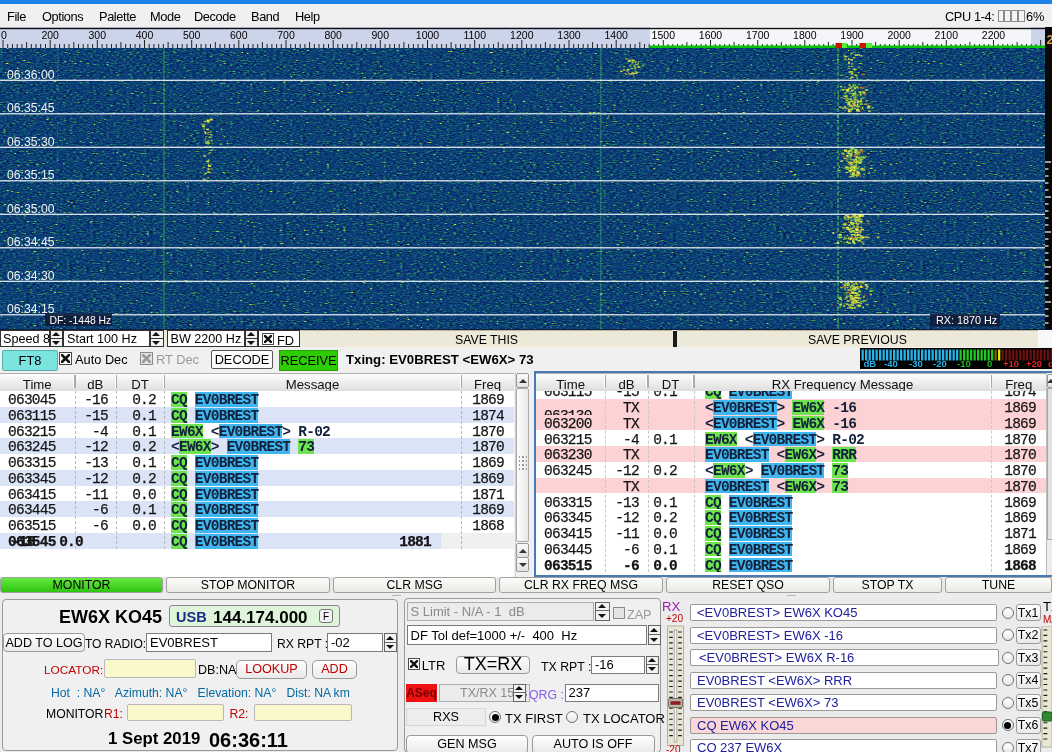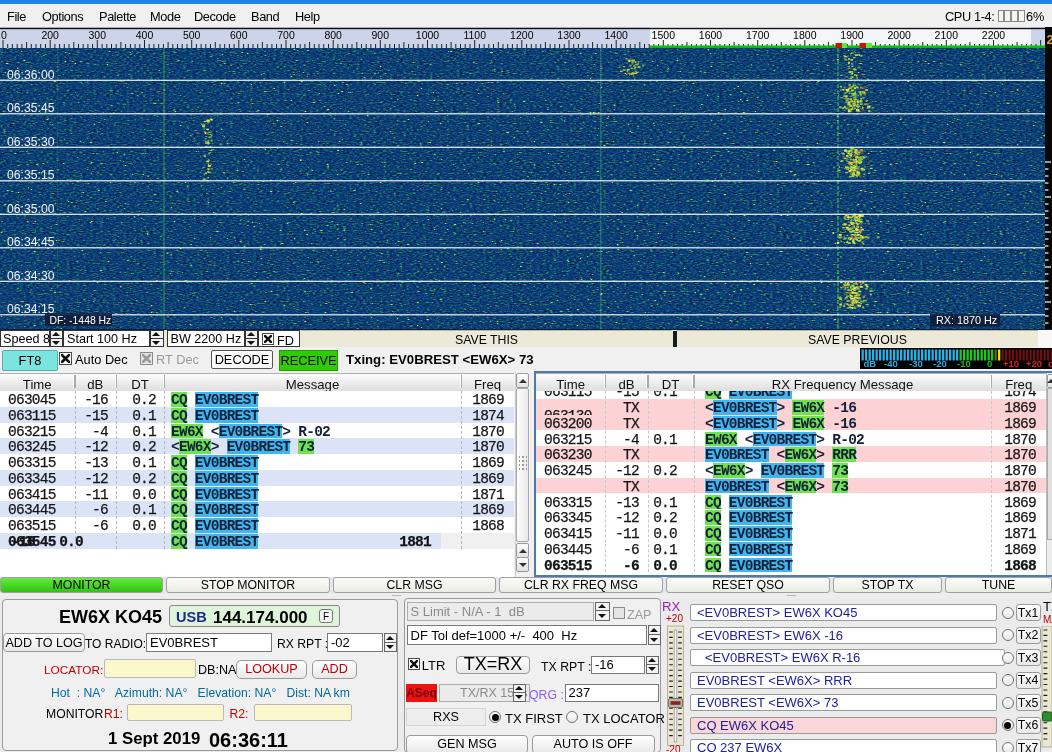--- a/index.html
+++ b/index.html
@@ -1343,21 +1343,21 @@
     <rect x="4.5" y="74.5" width="14" height="9" rx="1.5" fill="#b8b6a8" stroke="#77755f"></rect>
     <rect x="6.5" y="77.2" width="10" height="3.6" fill="#8c2022"></rect>
     <text x="2" y="128.5" font-family="Liberation Sans" font-size="10" fill="#c00000">-20</text>
   </svg>
 <div style="position:absolute;left:690px;top:604.0px;width:299px;height:15px;border:1px solid #9a9a9a;border-radius:2px;background:#fff;display:flex;align-items:center;padding-left:6px;font-size:13px;color:#20209f;font-weight:normal;white-space:pre;">&lt;EV0BREST&gt; EW6X KO45</div>
 <div style="position:absolute;left:1001.5px;top:606.5px;width:10px;height:10px;border-radius:50%;border:1px solid #707070;background:linear-gradient(#fff,#e8e8e8);"></div>
 <div style="position:absolute;left:1015.5px;top:604.0px;width:23px;height:15px;border:1px solid #9a9a9a;border-radius:3px;background:linear-gradient(#fefefe,#e9e9e9);display:flex;align-items:center;justify-content:center;font-size:12.3px;color:#000;font-weight:normal;white-space:pre;">Tx1</div>
 <div style="position:absolute;left:690px;top:626.5px;width:299px;height:15px;border:1px solid #9a9a9a;border-radius:2px;background:#fff;display:flex;align-items:center;padding-left:6px;font-size:13px;color:#20209f;font-weight:normal;white-space:pre;">&lt;EV0BREST&gt; EW6X -16</div>
 <div style="position:absolute;left:1001.5px;top:629.0px;width:10px;height:10px;border-radius:50%;border:1px solid #707070;background:linear-gradient(#fff,#e8e8e8);"></div>
 <div style="position:absolute;left:1015.5px;top:626.5px;width:23px;height:15px;border:1px solid #9a9a9a;border-radius:3px;background:linear-gradient(#fefefe,#e9e9e9);display:flex;align-items:center;justify-content:center;font-size:12.3px;color:#000;font-weight:normal;white-space:pre;">Tx2</div>
-<div style="position:absolute;left:690px;top:649.0px;width:299px;height:15px;border:1px solid #9a9a9a;border-radius:2px;background:#fff;display:flex;align-items:center;padding-left:14px;font-size:13px;color:#20209f;font-weight:normal;white-space:pre;">&lt;EV0BREST&gt; EW6X R-16</div>
+<div style="position:absolute;left:690px;top:649.0px;width:299px;height:15px;border:1px solid #9a9a9a;border-radius:2px;background:#fff;display:flex;align-items:center;padding-left:8px;font-size:13px;color:#20209f;font-weight:normal;white-space:pre;">&lt;EV0BREST&gt; EW6X R-16</div>
 <div style="position:absolute;left:1001.5px;top:651.5px;width:10px;height:10px;border-radius:50%;border:1px solid #707070;background:linear-gradient(#fff,#e8e8e8);"></div>
 <div style="position:absolute;left:1015.5px;top:649.0px;width:23px;height:15px;border:1px solid #9a9a9a;border-radius:3px;background:linear-gradient(#fefefe,#e9e9e9);display:flex;align-items:center;justify-content:center;font-size:12.3px;color:#000;font-weight:normal;white-space:pre;">Tx3</div>
 <div style="position:absolute;left:690px;top:671.5px;width:299px;height:15px;border:1px solid #9a9a9a;border-radius:2px;background:#fff;display:flex;align-items:center;padding-left:6px;font-size:13px;color:#20209f;font-weight:normal;white-space:pre;">EV0BREST &lt;EW6X&gt; RRR</div>
 <div style="position:absolute;left:1001.5px;top:674.0px;width:10px;height:10px;border-radius:50%;border:1px solid #707070;background:linear-gradient(#fff,#e8e8e8);"></div>
 <div style="position:absolute;left:1015.5px;top:671.5px;width:23px;height:15px;border:1px solid #9a9a9a;border-radius:3px;background:linear-gradient(#fefefe,#e9e9e9);display:flex;align-items:center;justify-content:center;font-size:12.3px;color:#000;font-weight:normal;white-space:pre;">Tx4</div>
 <div style="position:absolute;left:690px;top:694.0px;width:299px;height:15px;border:1px solid #9a9a9a;border-radius:2px;background:#fff;display:flex;align-items:center;padding-left:6px;font-size:13px;color:#20209f;font-weight:normal;white-space:pre;">EV0BREST &lt;EW6X&gt; 73</div>
 <div style="position:absolute;left:1001.5px;top:696.5px;width:10px;height:10px;border-radius:50%;border:1px solid #707070;background:linear-gradient(#fff,#e8e8e8);"></div>
 <div style="position:absolute;left:1015.5px;top:694.0px;width:23px;height:15px;border:1px solid #9a9a9a;border-radius:3px;background:linear-gradient(#fefefe,#e9e9e9);display:flex;align-items:center;justify-content:center;font-size:12.3px;color:#000;font-weight:normal;white-space:pre;">Tx5</div>
 <div style="position:absolute;left:690px;top:716.5px;width:299px;height:15px;border:1px solid #9a9a9a;border-radius:2px;background:#fbd6d6;display:flex;align-items:center;padding-left:6px;font-size:13px;color:#20209f;font-weight:normal;white-space:pre;">CQ EW6X KO45</div>
 <div style="position:absolute;left:1001.5px;top:719.0px;width:10px;height:10px;border-radius:50%;border:1px solid #707070;background:linear-gradient(#fff,#e8e8e8);">

